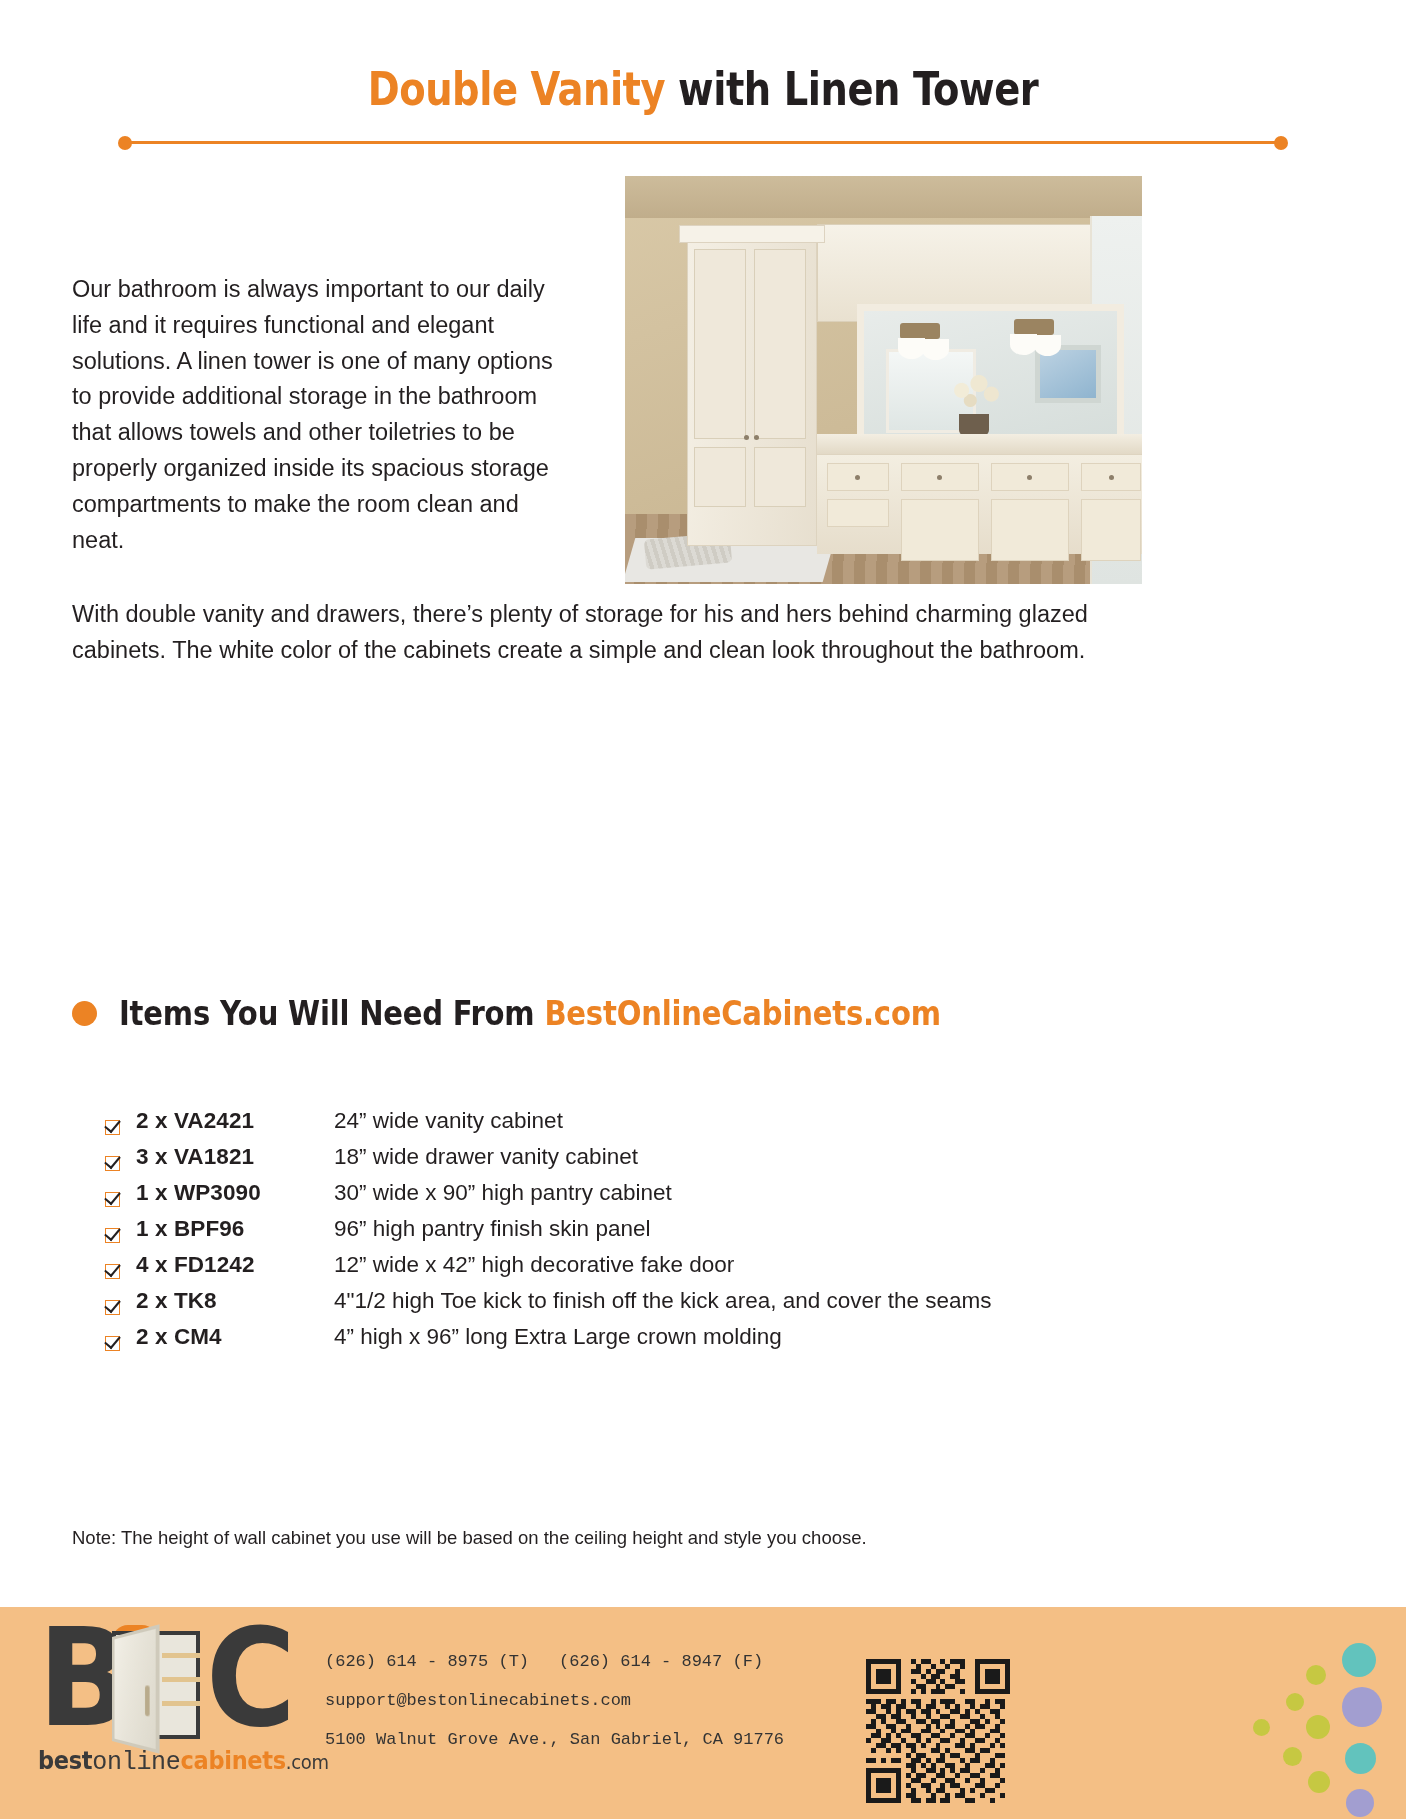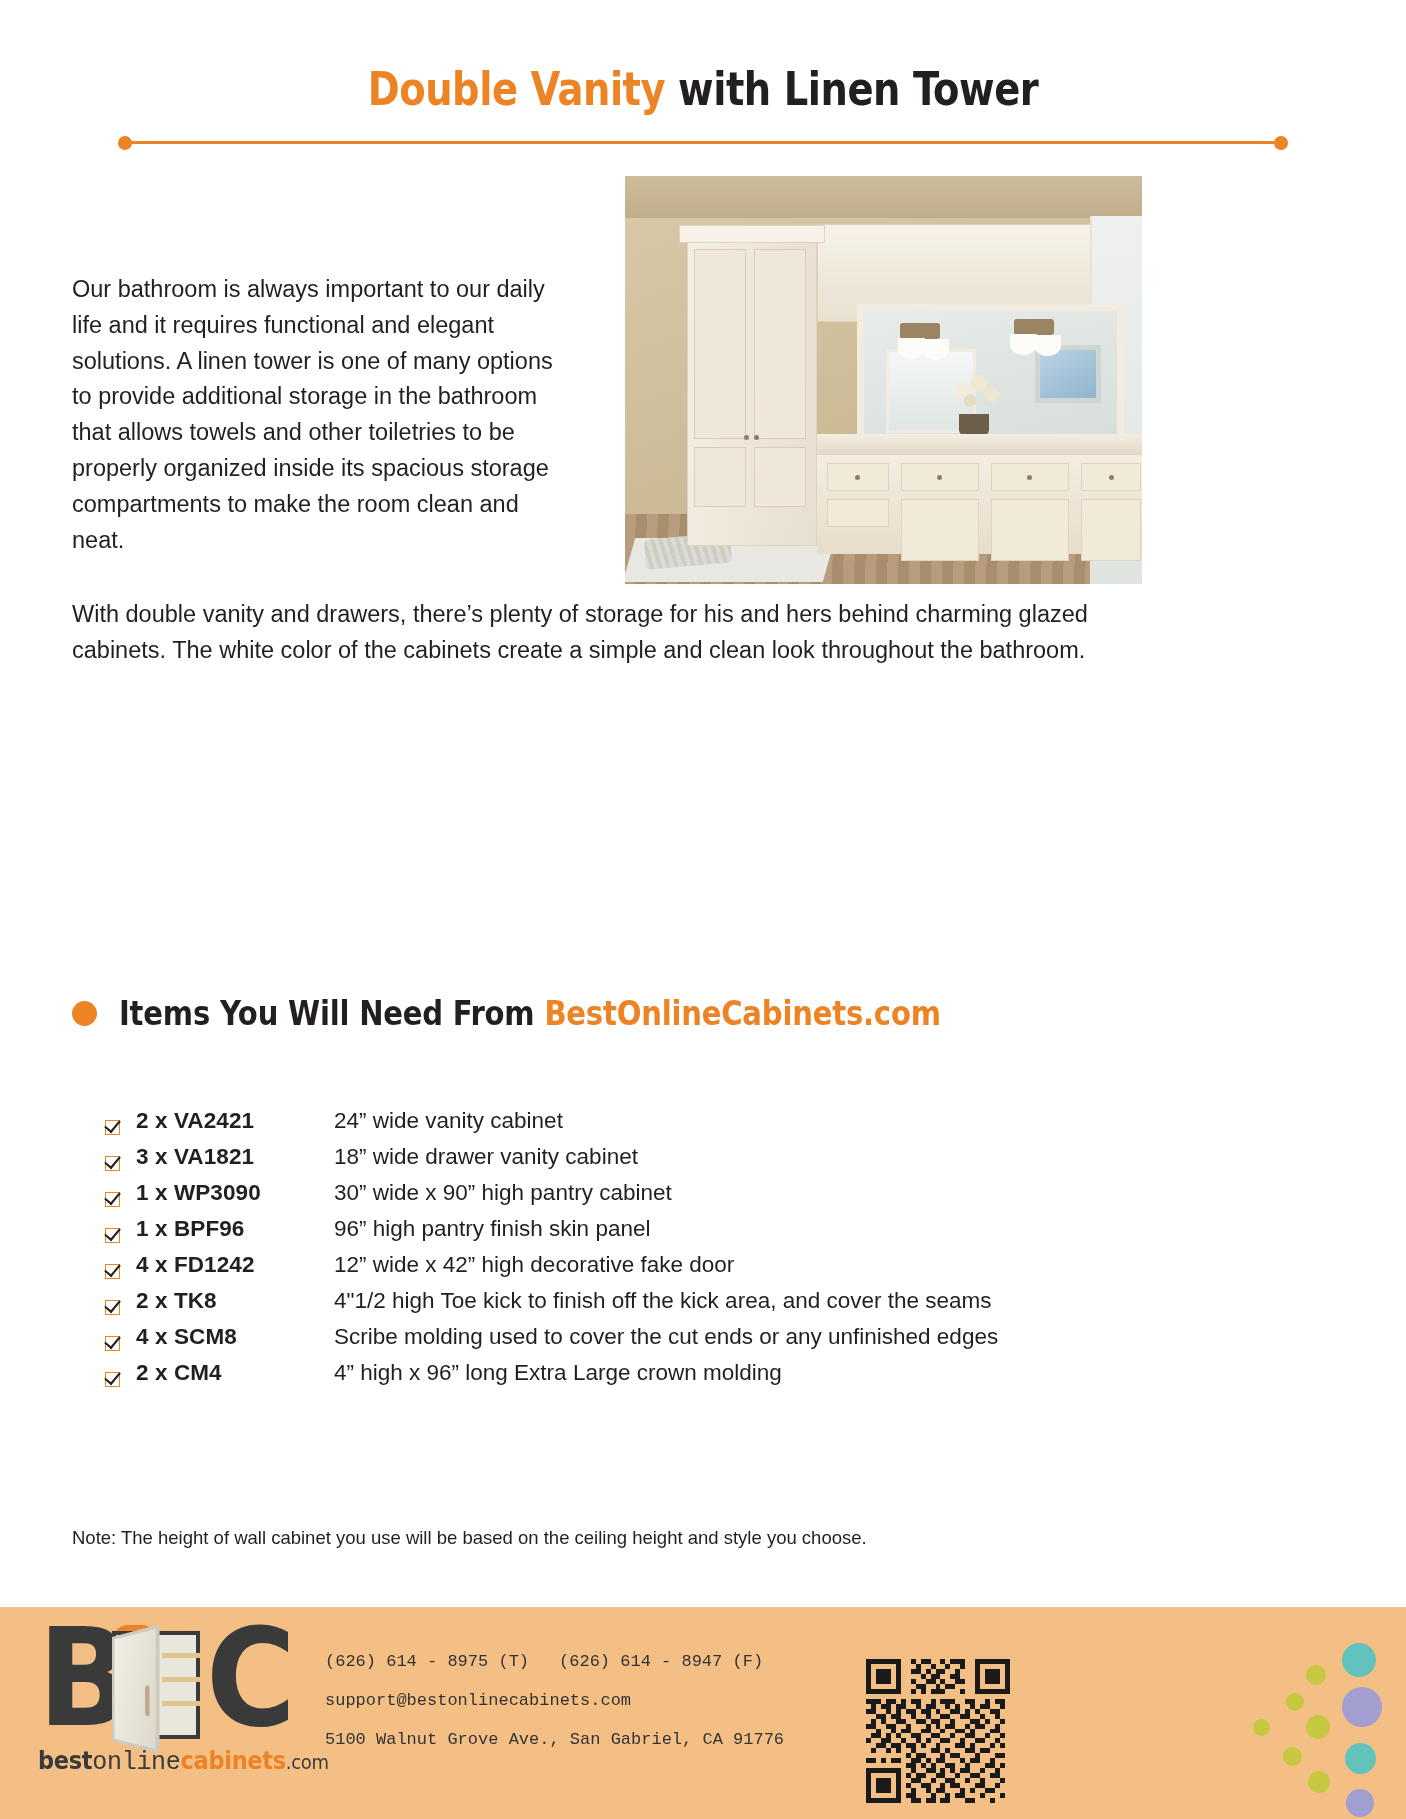--- a/index.html
+++ b/index.html
@@ -292,25 +292,20 @@
   </div>
   <div class="item">
     <span class="chk"></span>
     <span class="code">4 x FD1242</span>
     <span class="desc">12” wide x 42” high decorative fake door</span>
   </div>
   <div class="item">
     <span class="chk"></span>
     <span class="code">2 x TK8</span>
     <span class="desc">4"1/2 high Toe kick to finish off the kick area, and cover the seams</span>
-  </div>
-  <div class="item">
-    <span class="chk"></span>
-    <span class="code">4 x SCM8</span>
-    <span class="desc">Scribe molding used to cover the cut ends or any unfinished edges</span>
   </div>
   <div class="item">
     <span class="chk"></span>
     <span class="code">2 x CM4</span>
     <span class="desc">4” high x 96” long Extra Large crown molding</span>
   </div>
 </div>
 
 <p class="note">Note: The height of wall cabinet you use will be based on the ceiling height and style you choose.</p>
 

